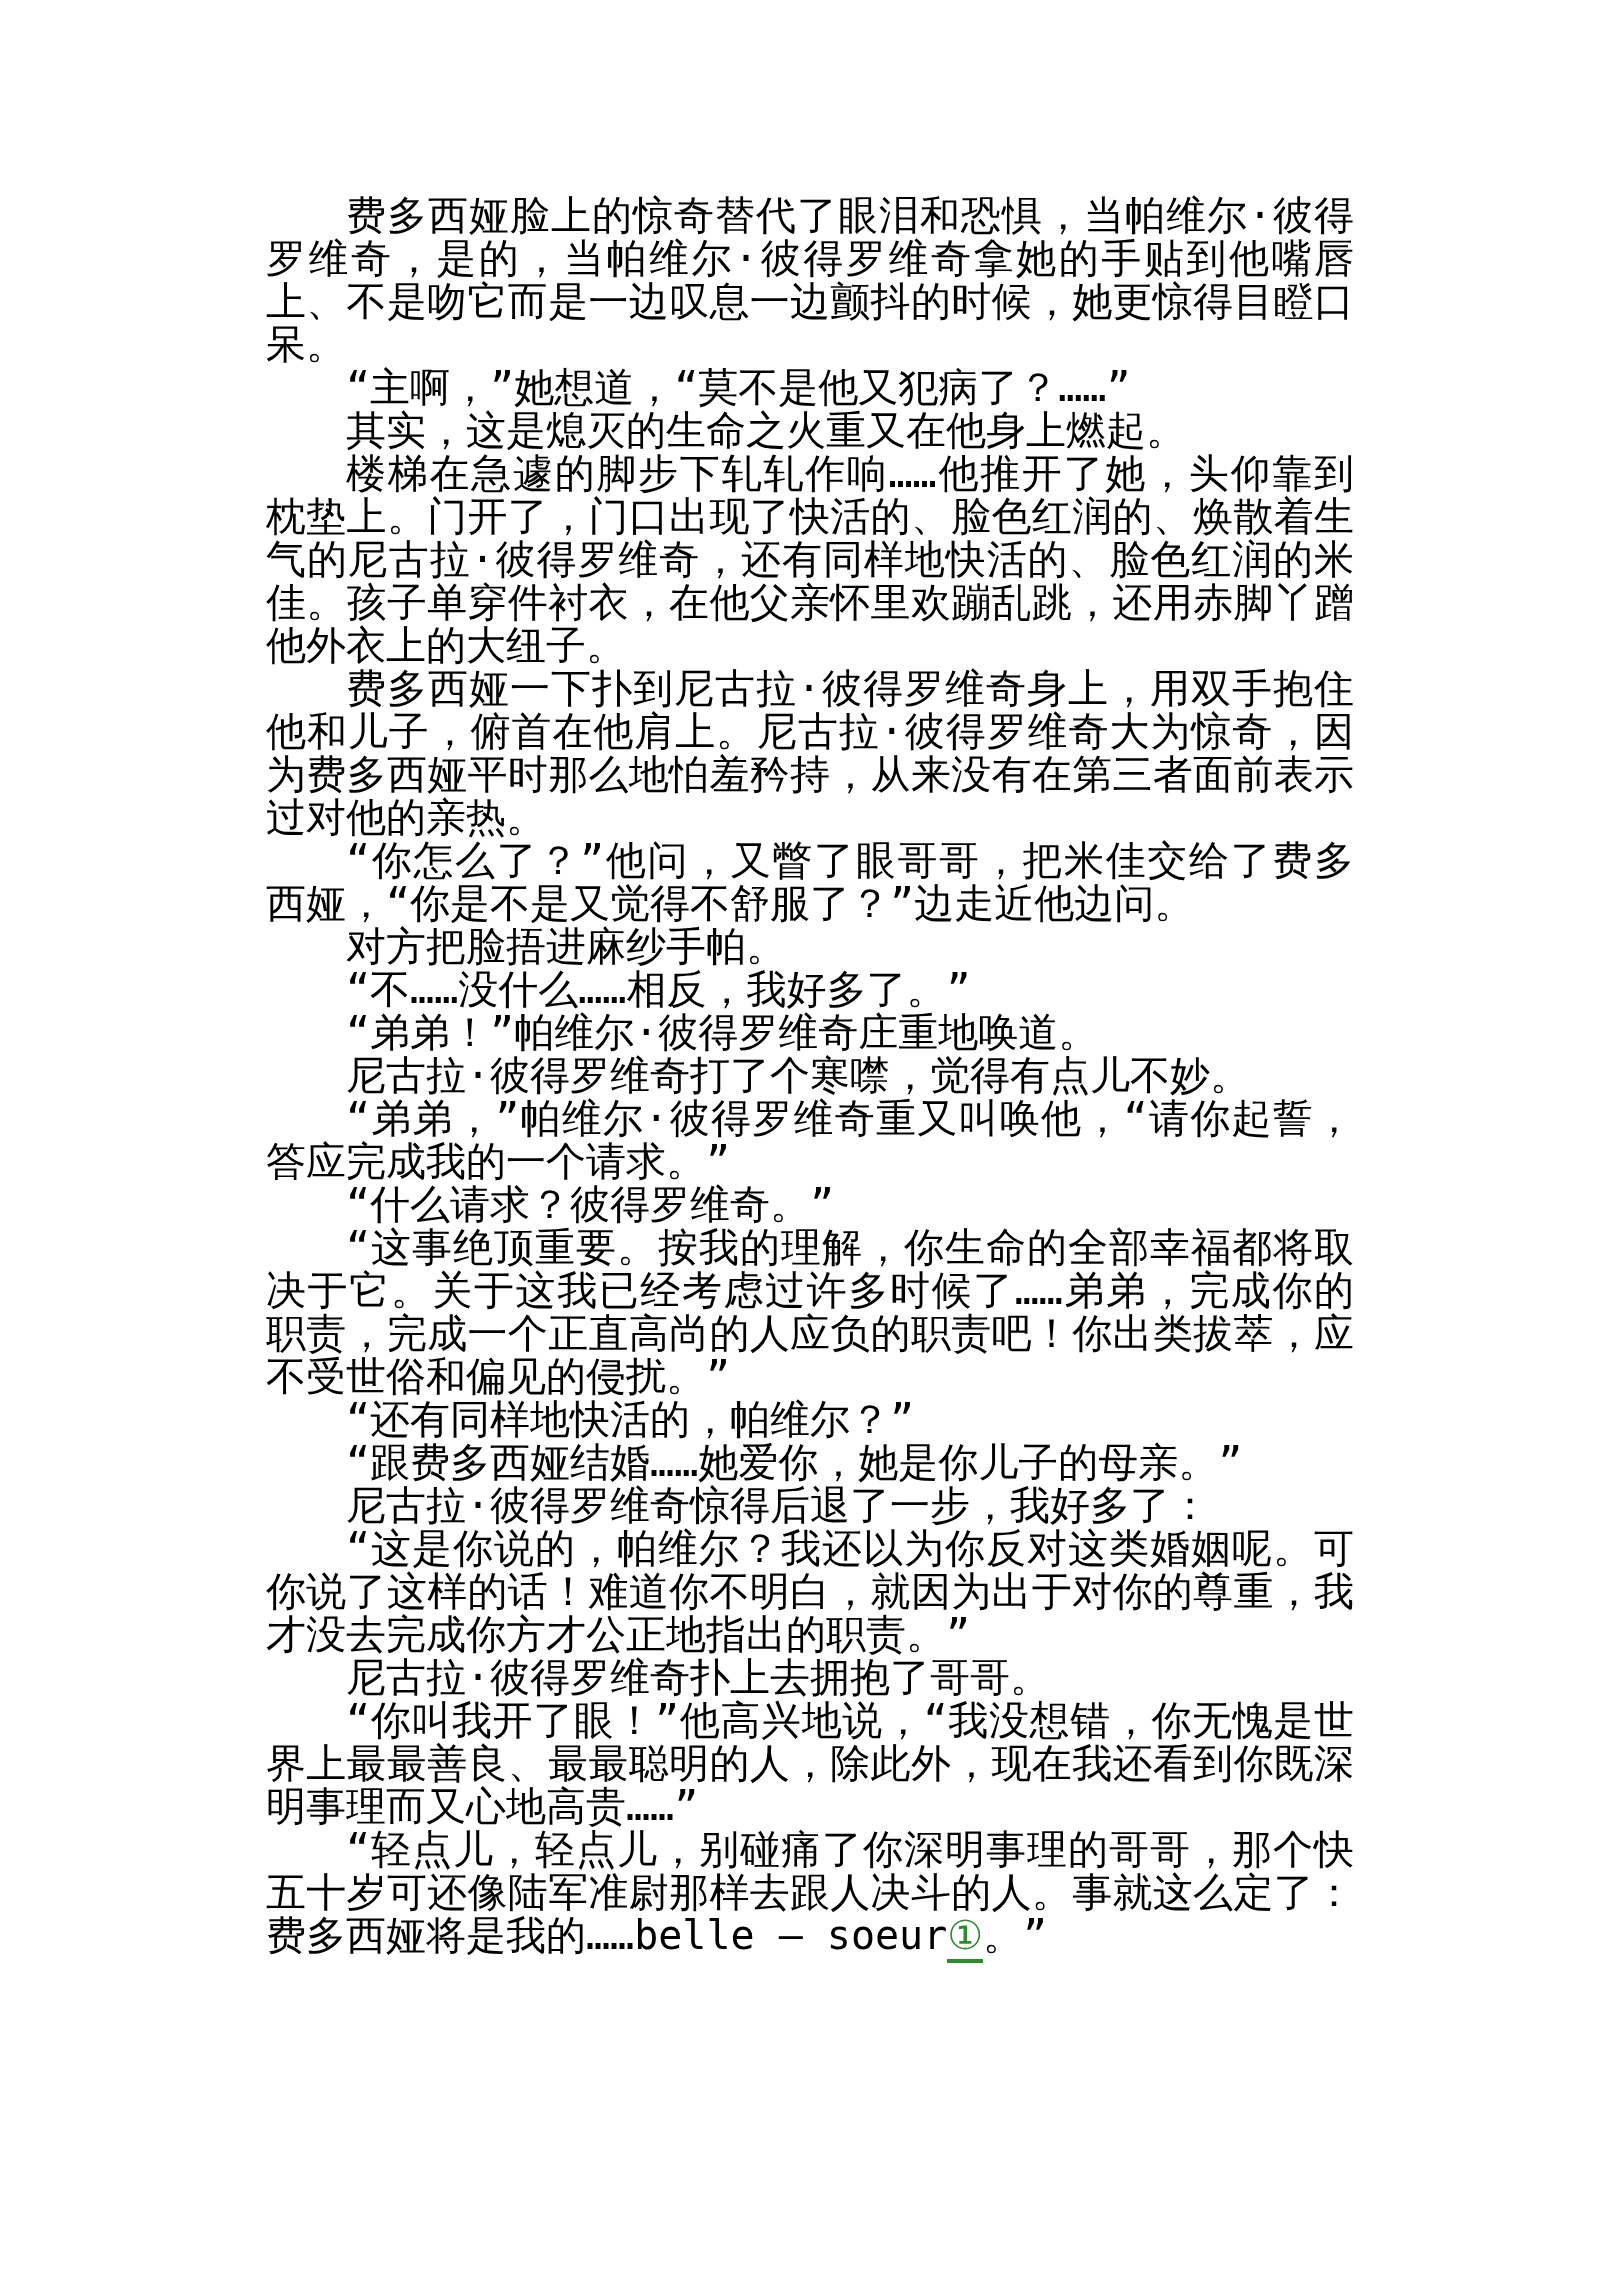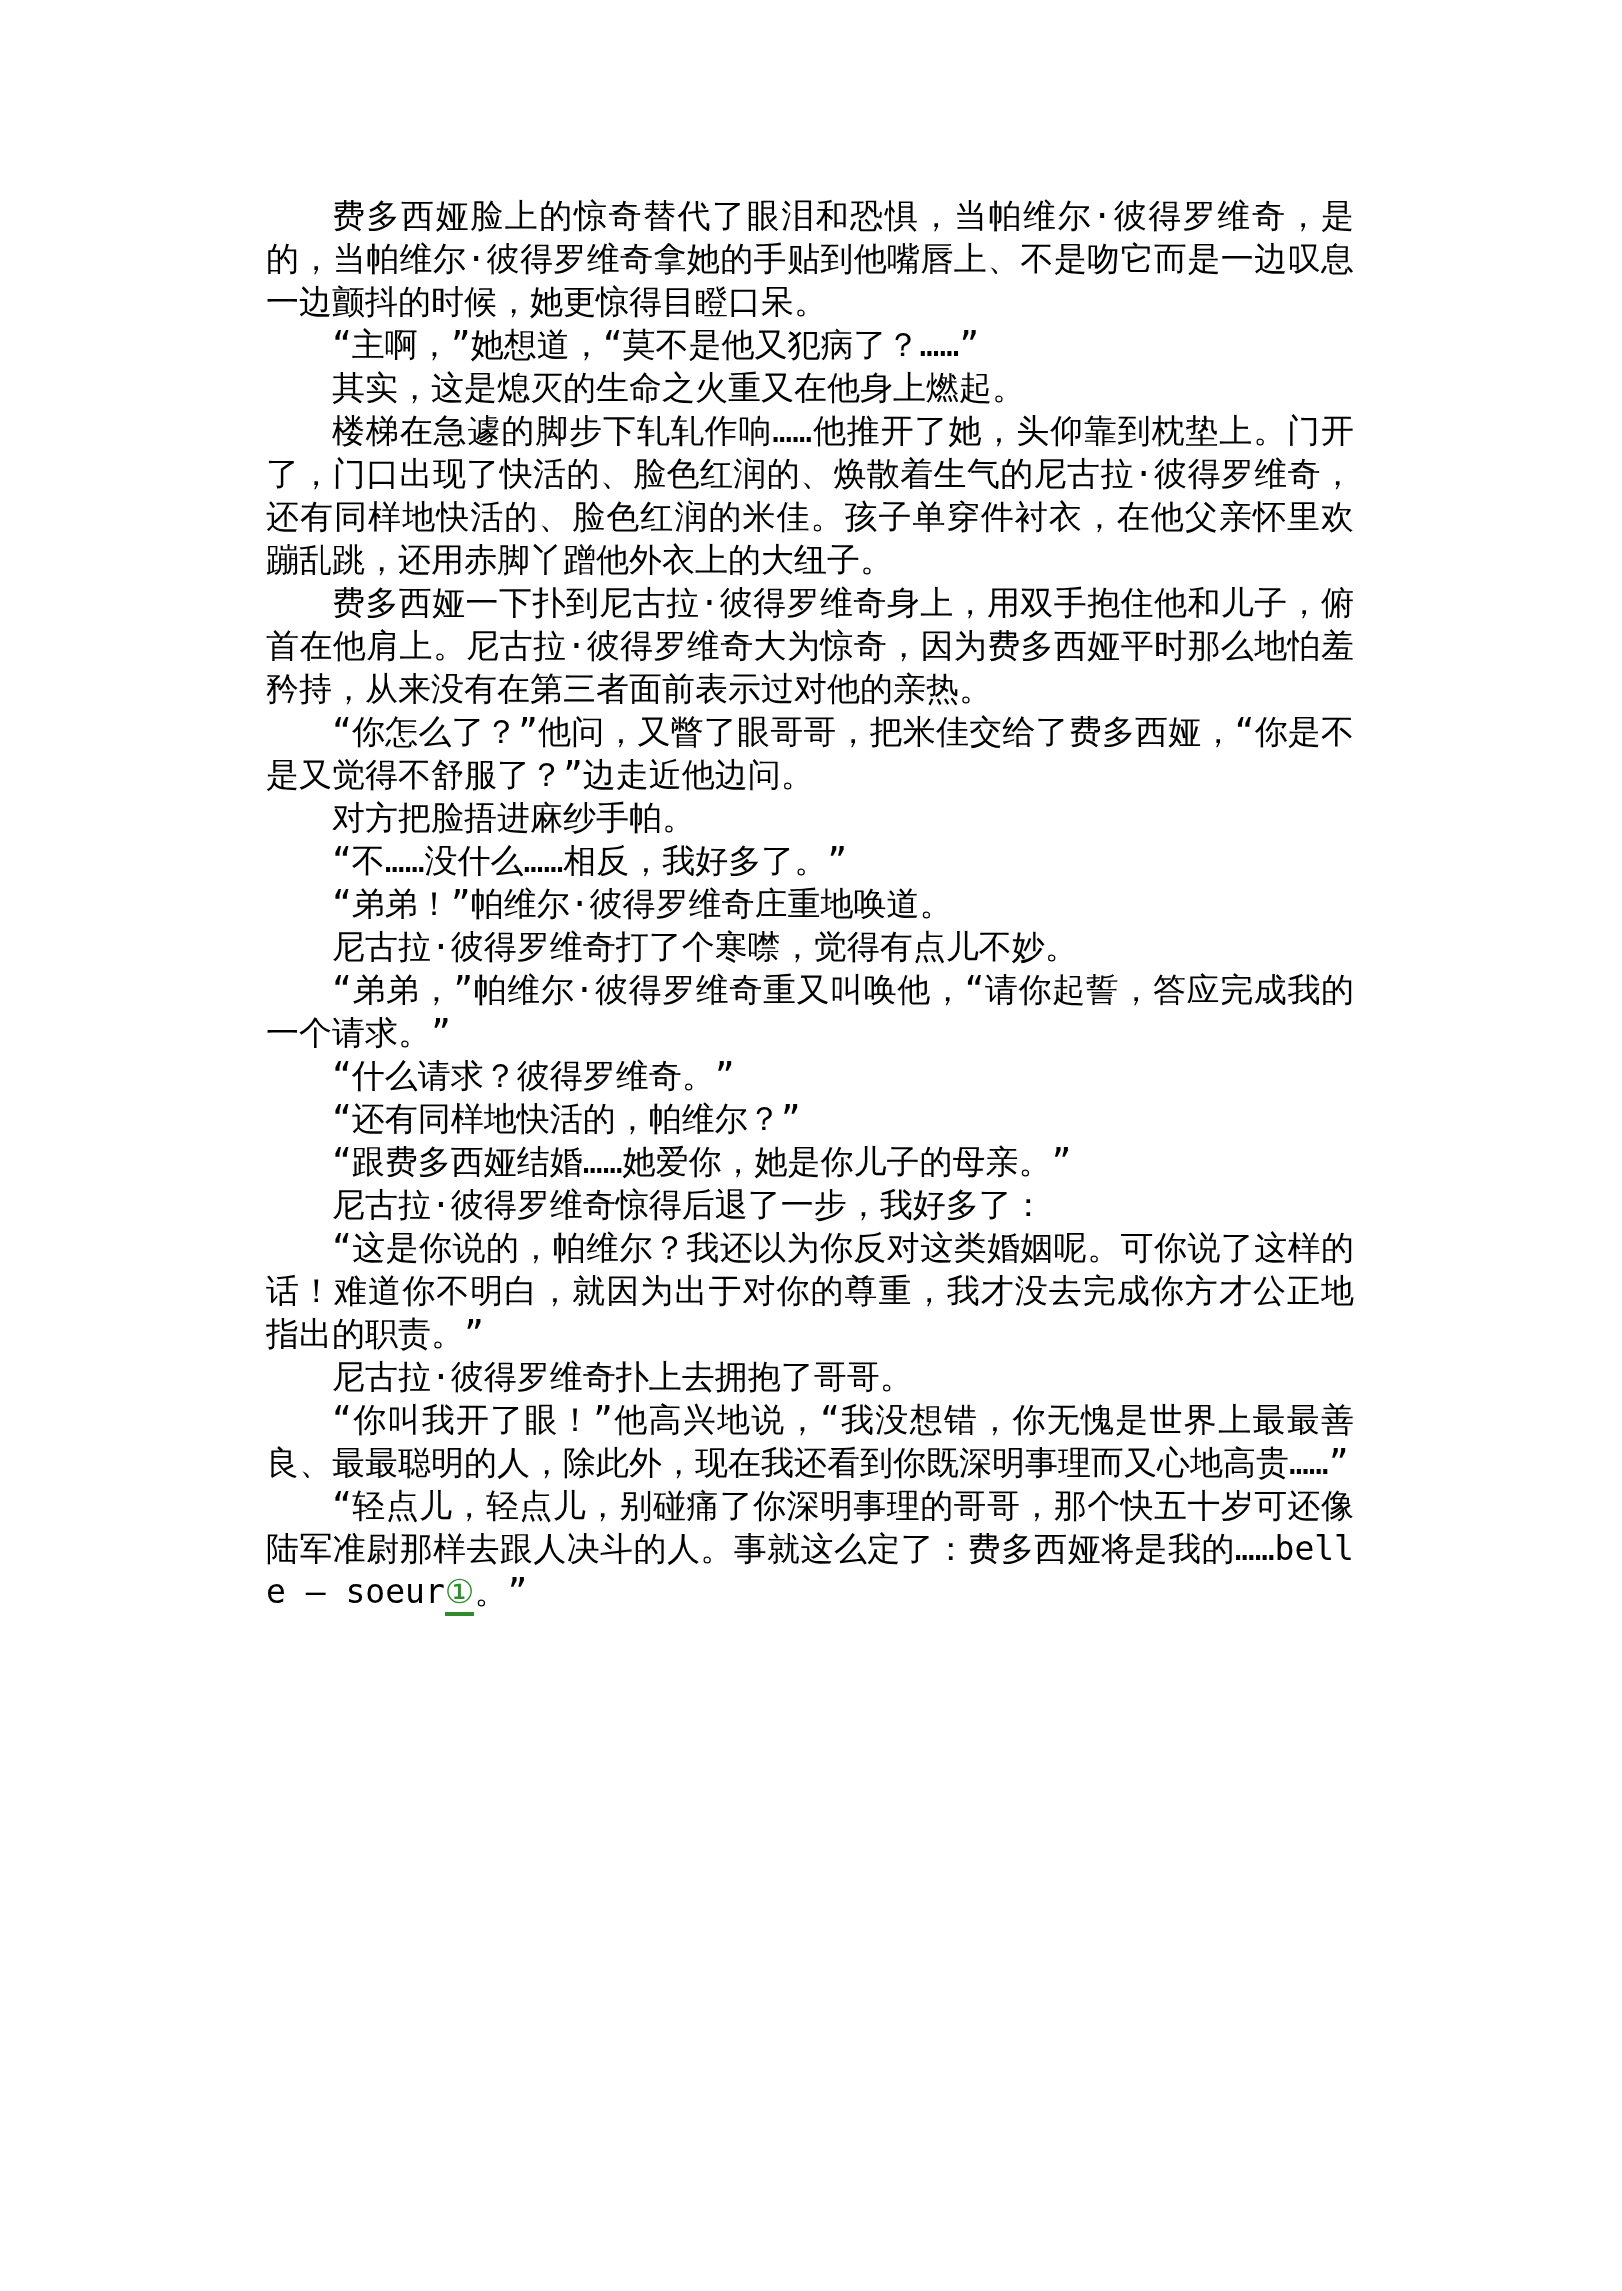--- a/index.html
+++ b/index.html
@@ -15,21 +15,21 @@
     background: #ffffff;
     box-sizing: border-box;
     overflow: hidden;
   }
   .text-body {
     position: absolute;
     left: 266px;
     top: 194px;
     width: 1088px;
     font-family: "DejaVu Sans Mono", "DejaVu Sans", "Liberation Sans", sans-serif;
-    font-size: 33px;
+    font-size: 40px;
     line-height: 43px;
     color: #000000;
     text-align: justify;
     text-justify: inter-ideograph;
   }
   .para {
     margin: 0;
     padding: 0;
     text-indent: 2em;
     word-break: break-all;
@@ -52,20 +52,21 @@
       <p class="para">其实，这是熄灭的生命之火重又在他身上燃起。</p>
       <p class="para">楼梯在急遽的脚步下轧轧作响……他推开了她，头仰靠到枕垫上。门开了，门口出现了快活的、脸色红润的、焕散着生气的尼古拉·彼得罗维奇，还有同样地快活的、脸色红润的米佳。孩子单穿件衬衣，在他父亲怀里欢蹦乱跳，还用赤脚丫蹭他外衣上的大纽子。</p>
       <p class="para">费多西娅一下扑到尼古拉·彼得罗维奇身上，用双手抱住他和儿子，俯首在他肩上。尼古拉·彼得罗维奇大为惊奇，因为费多西娅平时那么地怕羞矜持，从来没有在第三者面前表示过对他的亲热。</p>
       <p class="para">“你怎么了？”他问，又瞥了眼哥哥，把米佳交给了费多西娅，“你是不是又觉得不舒服了？”边走近他边问。</p>
       <p class="para">对方把脸捂进麻纱手帕。</p>
       <p class="para">“不……没什么……相反，我好多了。”</p>
       <p class="para">“弟弟！”帕维尔·彼得罗维奇庄重地唤道。</p>
       <p class="para">尼古拉·彼得罗维奇打了个寒噤，觉得有点儿不妙。</p>
       <p class="para">“弟弟，”帕维尔·彼得罗维奇重又叫唤他，“请你起誓，答应完成我的一个请求。”</p>
       <p class="para">“什么请求？彼得罗维奇。”</p>
+      <p class="para">“这事绝顶重要。按我的理解，你生命的全部幸福都将取决于它。关于这我已经考虑过许多时候了……弟弟，完成你的职责，完成一个正直高尚的人应负的职责吧！你出类拔萃，应不受世俗和偏见的侵扰。”</p>
       <p class="para">“还有同样地快活的，帕维尔？”</p>
       <p class="para">“跟费多西娅结婚……她爱你，她是你儿子的母亲。”</p>
       <p class="para">尼古拉·彼得罗维奇惊得后退了一步，我好多了：</p>
       <p class="para">“这是你说的，帕维尔？我还以为你反对这类婚姻呢。可你说了这样的话！难道你不明白，就因为出于对你的尊重，我才没去完成你方才公正地指出的职责。”</p>
       <p class="para">尼古拉·彼得罗维奇扑上去拥抱了哥哥。</p>
       <p class="para">“你叫我开了眼！”他高兴地说，“我没想错，你无愧是世界上最最善良、最最聪明的人，除此外，现在我还看到你既深明事理而又心地高贵……”</p>
       <p class="para">“轻点儿，轻点儿，别碰痛了你深明事理的哥哥，那个快五十岁可还像陆军准尉那样去跟人决斗的人。事就这么定了：费多西娅将是我的……belle — soeur<span class="footnote-marker">①</span>。”</p>
     </div>
 </div>
 

